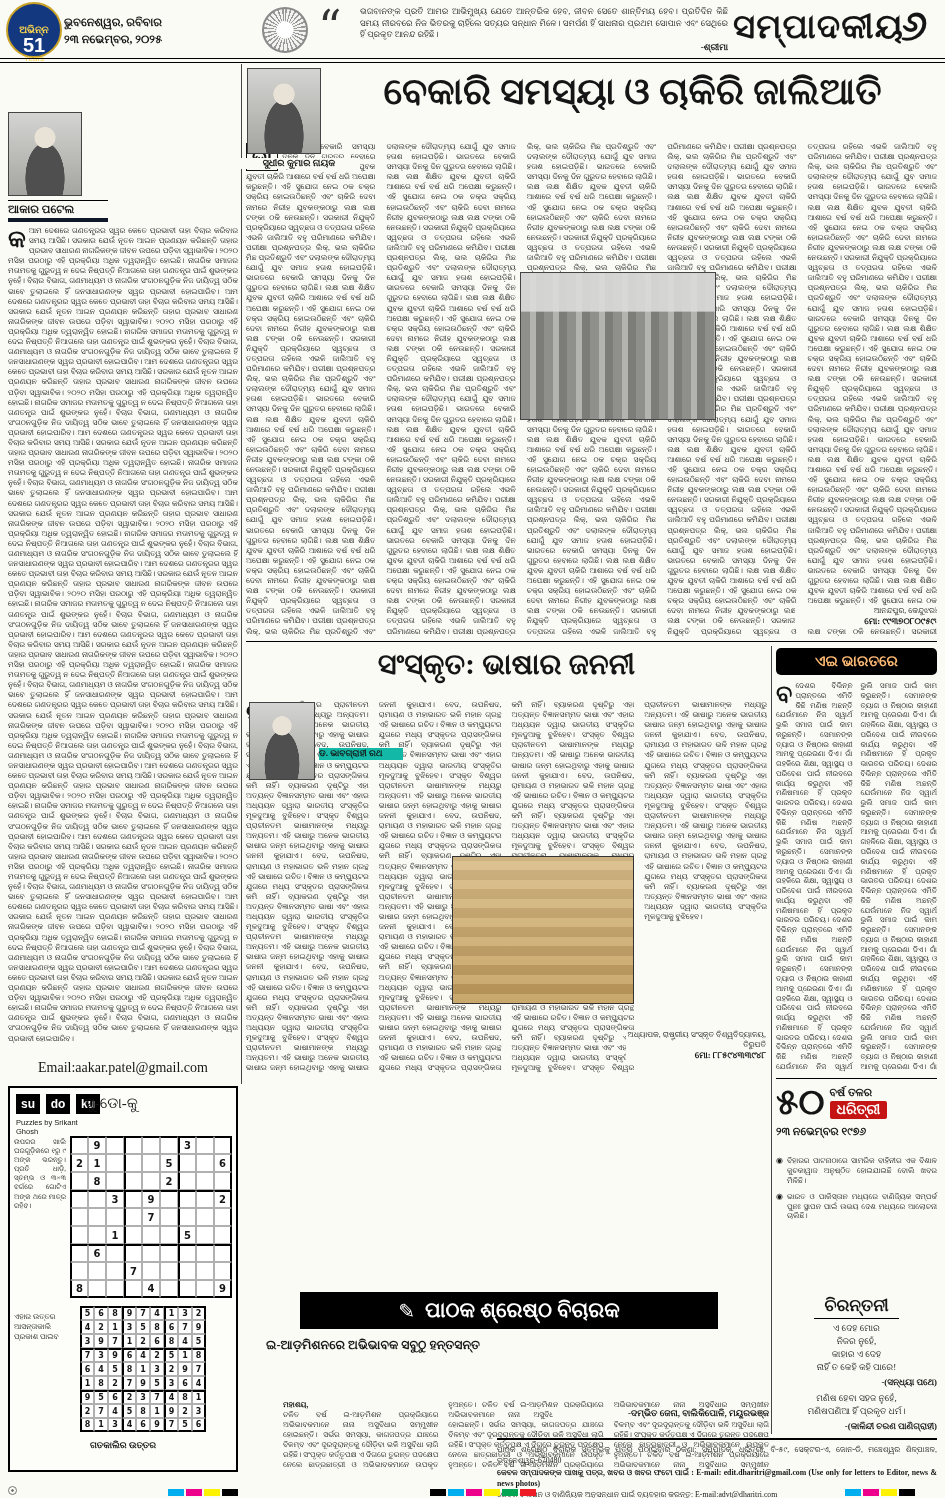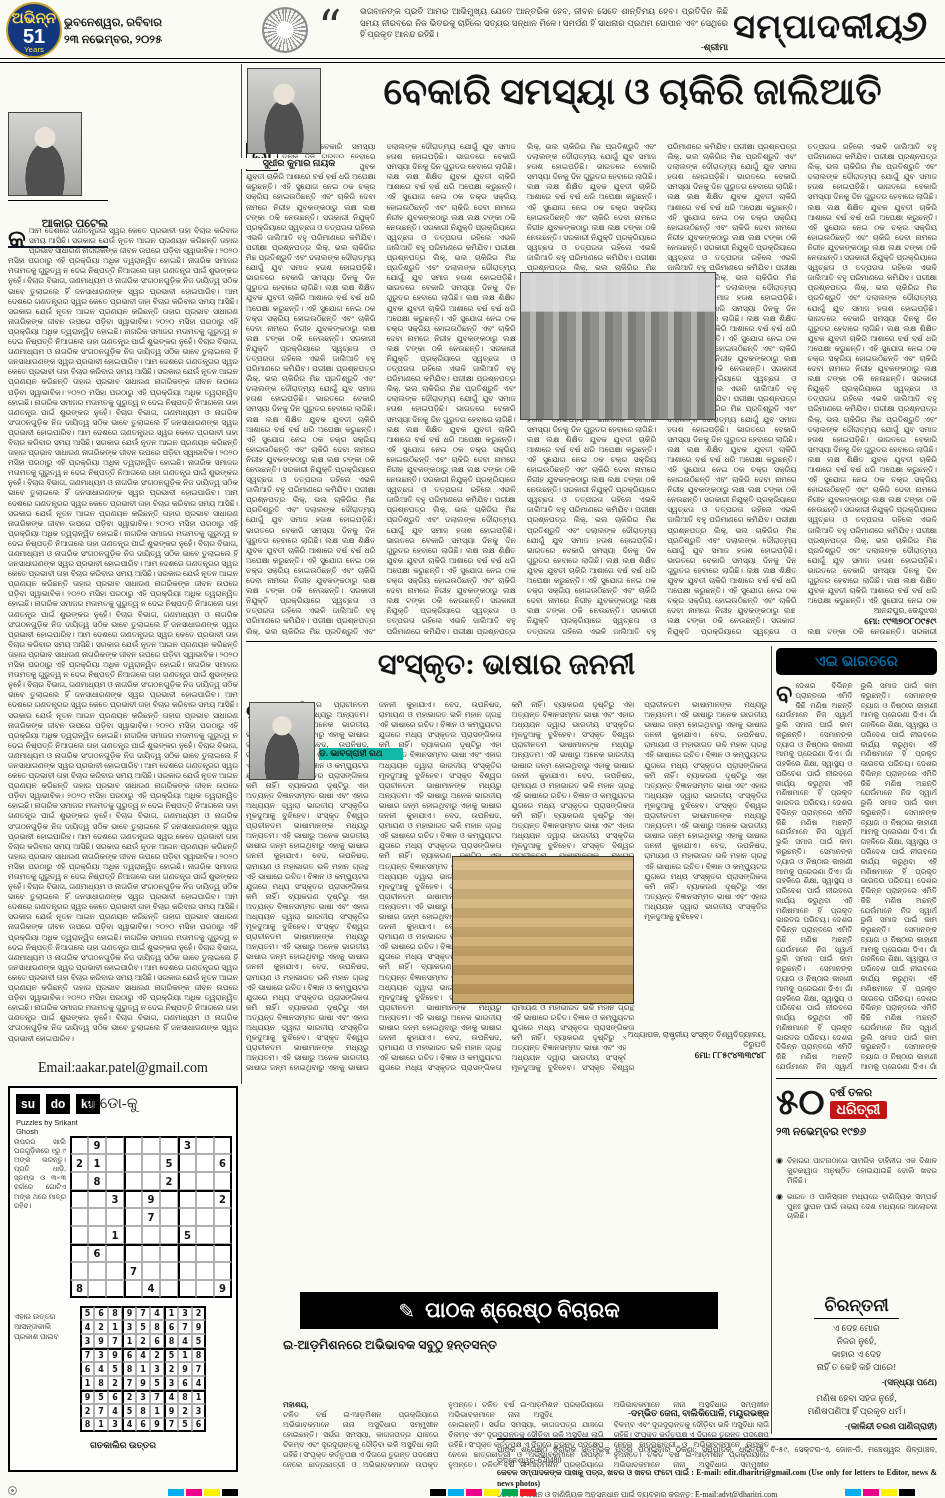--- a/index.html
+++ b/index.html
@@ -9,21 +9,21 @@
   .abs{position:absolute}
   .bold{font-weight:bold}
   .just{text-align:justify}
   .colblock{column-fill:auto;overflow:hidden;text-align:justify}
 
   
   .hdr-rule1{left:0;top:58px;width:945px;border-top:1.5px solid #000}
   .hdr-rule2{left:0;top:62px;width:945px;border-top:1px solid #000}
   .logo{left:6px;top:2px;width:56px;height:56px;border-radius:50%;background:#14387f;
         border:2px solid #c9a227;color:#fff;text-align:center;font-family:"Liberation Sans",sans-serif}
-  .logo-top{font-size:15px;color:#ffd84d;margin-top:5px;font-weight:bold}
+  .logo-top{font-size:10px;color:#ffd84d;margin-top:20px;font-weight:bold}
   .logo-num{font-size:20px;font-weight:bold;line-height:18px}
   .logo-years{font-size:8px;color:#ffd84d}
   .edition{left:64px;top:14px;width:176px;text-align:left;font-weight:bold;font-size:11.5px;line-height:1.5}
   .ornament{left:262px;top:7px;width:46px;height:46px;border-radius:50%;border:2px solid #8a8a8a;
             background:radial-gradient(circle,#fff 28%,transparent 30%),
                        repeating-conic-gradient(#9a9a9a 0 5deg,#f2f2ee 5deg 13deg)}
   .quotemark{left:318px;top:0px;font-size:46px;color:#333;font-family:"DejaVu Serif",serif}
   .mast-quote{left:360px;top:6px;width:368px;font-size:8.6px;line-height:1.35;text-align:justify}
   .q-attr{display:block;text-align:right;font-weight:bold;font-size:9px}
   .section-title{left:733px;top:8px;width:166px;font-size:34px;font-weight:bold;letter-spacing:1px}
@@ -35,22 +35,22 @@
   .h-main-bottom{left:246px;top:641px;width:691px;border-top:1px solid #000}
   .h-fy-top{left:776px;top:1078px;width:161px;border-top:1px solid #000}
 
   
   .left-title{left:8px;top:66px;width:230px;font-size:27px;font-weight:bold;border-bottom:2px solid #000;padding-bottom:5px}
   .portrait{position:absolute;border:1px solid #444;
             background:radial-gradient(circle at 50% 30%,#e9e2d6 15%,rgba(0,0,0,0) 16%),
                        radial-gradient(ellipse at 50% 80%,#4f4f4f 38%,rgba(0,0,0,0) 39%),
                        linear-gradient(#d4d4d2,#a4a4a0)}
   .lc-photo{left:8px;top:112px;width:74px;height:84px}
-  .lc-author{left:8px;top:200px;width:100px;text-align:right;font-weight:bold;font-size:11.5px;
-             border-top:1px solid #000;border-bottom:2px solid #0f172a;padding:16px 0}
+  .lc-author{left:8px;top:200px;width:100px;text-align:left;font-weight:bold;font-size:11.5px;
+             border-top:1px solid #000;border-bottom:4px solid #0f172a;padding:2px 0}
   .lc-body{left:8px;top:226px;width:230px;height:830px;font-size:7.6px;line-height:1.33}
   .lc-email{left:8px;top:1060px;width:230px;text-align:center;font-size:14px}
   .dc{float:left;font-weight:bold;font-size:24px;line-height:1;padding:1px 3px 0 0}
   .dc-box{float:left;font-weight:bold;font-size:20px;line-height:1.1;border:1.5px solid #111;padding:2px 5px;margin:1px 4px 1px 0}
 
   
   .ma-photo{left:247px;top:68px;width:74px;height:86px}
   .ma-author{left:238px;top:158px;width:122px;text-align:center;font-weight:bold;font-size:9.5px;background:#fbfbf6}
   .ma-headline{left:328px;top:70px;width:609px;text-align:center;font-size:37px;font-weight:bold;white-space:nowrap;overflow:hidden}
   .ma-body{left:246px;top:142px;width:691px;height:497px;column-count:5;column-gap:11px;font-size:7.6px;line-height:1.33}
@@ -67,21 +67,21 @@
   .sk-photo{left:249px;top:702px;width:66px;height:78px}
   .sk-author{left:319px;top:748px;width:84px;font-weight:bold;font-size:9px;background:#14b8a6;line-height:1.3}
   .sk-body{left:246px;top:700px;width:521px;height:380px;column-count:4;column-gap:10px;font-size:7.6px;line-height:1.33}
   .manuscript{left:452px;top:856px;width:182px;height:148px;border:1px solid #333;
               background:linear-gradient(rgba(255,244,214,.35),rgba(0,0,0,0)),
                          repeating-linear-gradient(0deg,#c9a86c 0 9px,#b28f54 9px 19px),
                          linear-gradient(120deg,#7e5f33,#5d4322)}
   .sk-sign{left:626px;top:1030px;width:140px;text-align:right;background:#fbfbf6}
 
   
-  .eib-bar{left:776px;top:648px;width:161px;height:27px;background:#000;color:#0369a1;border-radius:5px;
+  .eib-bar{left:776px;top:648px;width:161px;height:27px;background:#000;color:#fdba74;border-radius:5px;
            display:flex;align-items:center;justify-content:center;font-size:15px;font-weight:bold}
   .eib-body{left:776px;top:681px;width:161px;height:392px;column-count:2;column-gap:8px;font-size:7.4px;line-height:1.32}
   .fy-box{left:776px;top:1084px;width:161px}
   .fy-head{display:flex;align-items:center;gap:5px}
   .fy-num{font-size:36px;font-weight:bold;line-height:1}
   .fy-label{font-size:11px;font-weight:bold}
   .fy-brand{background:#c51414;color:#fff;font-weight:bold;font-size:14px;padding:1px 7px;border-radius:2px;display:inline-block;margin-top:2px}
   .fy-date{font-size:11px;font-weight:bold;margin:5px 0 18px 0}
   .fy-item{display:flex;gap:4px;font-size:7.5px;line-height:1.32;text-align:justify;margin-top:6px}
   .fy-marker{font-size:8px;line-height:1.2}
@@ -110,21 +110,21 @@
   .sgrid .cell.r8{border-bottom:2px solid #000}
   .sud-rules{position:absolute;left:4px;top:50px;width:52px;font-size:7px;line-height:1.3;text-align:justify}
   .sud-note{position:absolute;left:4px;top:224px;width:62px;font-size:7.5px;line-height:1.35}
   .sud-sol-label{position:absolute;left:0;right:0;top:352px;text-align:center;font-size:9px;font-weight:bold}
 
   
   .letters-bar{left:300px;top:1292px;width:418px;height:37px;background:#000;color:#fff;
                display:flex;align-items:center;justify-content:center;gap:10px}
   .letters-pen{font-size:20px;font-family:"DejaVu Sans",sans-serif}
   .letters-title{font-size:21px;font-weight:bold}
-  .letter-title{left:283px;top:1338px;width:252px;font-size:12.5px;font-weight:bold}
+  .letter-title{left:266px;top:1338px;width:252px;font-size:12.5px;font-weight:bold}
   .letters-body{left:283px;top:1400px;width:486px;height:76px;column-count:3;column-gap:10px;font-size:7.5px;line-height:1.33}
   .salutation{font-weight:bold;display:block}
   .letter-sign{left:553px;top:1408px;width:216px;text-align:right;font-size:9px;font-weight:bold;background:#fbfbf6}
 
   
   .contact{left:497px;top:1438px;width:440px;border-top:2px solid #000;padding-top:4px;font-size:7.8px;line-height:1.45}
   .contact-line{text-align:justify}
 
   
   .cmyk{position:absolute;top:1489px;display:flex;gap:2px}

